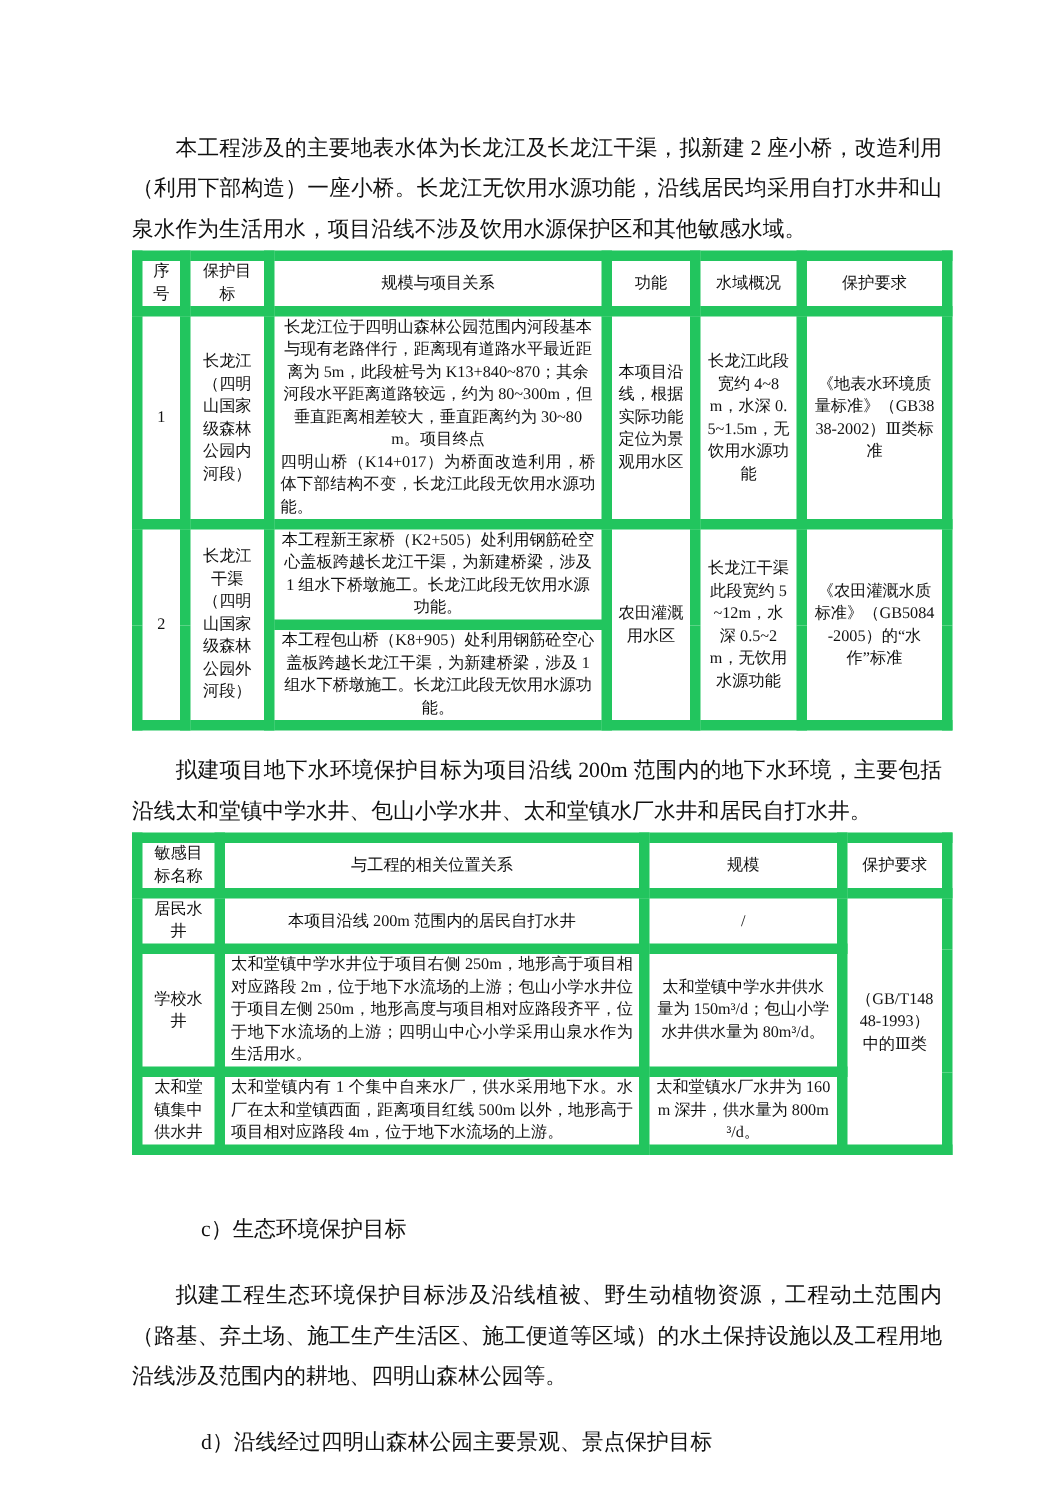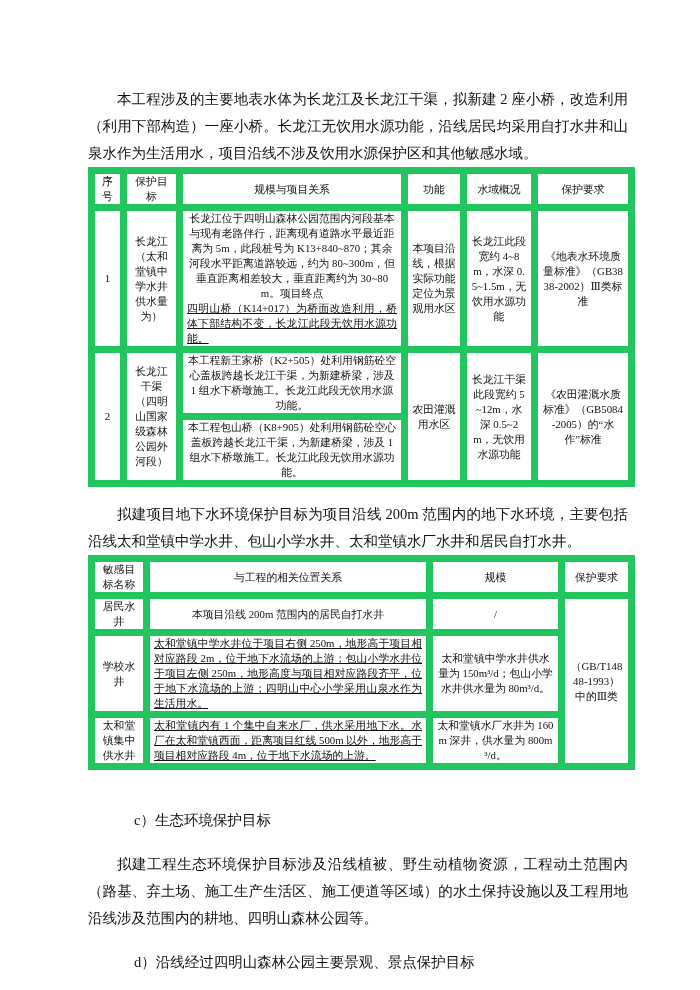--- a/index.html
+++ b/index.html
@@ -39,21 +39,21 @@
     border:7px solid #22c55e;
     padding:0 4px;
     vertical-align:middle;
     text-align:center;
     word-break:break-all;
   }
   th{font-weight:normal;}
   .t-outer{border:1.5px solid #111;}
   td .sub{margin:0;}
   td .sub + .sub{margin-top:0;}
-  .cell-just{text-align:justify;text-decoration:underline;}
+  .cell-just{text-align:justify;}
   .heading{
     font-size:14.5px;
     line-height:27px;
     text-indent:2em;
     margin:17px;
   }
   .gap-m{height:14px;}
   .gap-l{height:20px;}
 </style>
 </head>
@@ -77,21 +77,21 @@
         <tr>
       <th>序号</th>
       <th>保护目标</th>
       <th>规模与项目关系</th>
       <th>功能</th>
       <th>水域概况</th>
       <th>保护要求</th>
     </tr>
     <tr>
       <td>1</td>
-      <td>长龙江（太和堂镇中学水井供水量为）</td>
+      <td>长龙江（四明山国家级森林公园内河段）</td>
       <td>
         <div class="sub">长龙江位于四明山森林公园范围内河段基本与现有老路伴行，距离现有道路水平最近距离为 5m，此段桩号为 K13+840~870；其余河段水平距离道路较远，约为 80~300m，但垂直距离相差较大，垂直距离约为 30~80m。项目终点</div>
         <div class="sub cell-just">四明山桥（K14+017）为桥面改造利用，桥体下部结构不变，长龙江此段无饮用水源功能。</div>
       </td>
       <td>本项目沿线，根据实际功能定位为景观用水区</td>
       <td>长龙江此段宽约 4~8m，水深 0.5~1.5m，无饮用水源功能</td>
       <td>《地表水环境质量标准》（GB3838-2002）Ⅲ类标准</td>
     </tr>
     <tr>
       <td rowspan="2">2</td>

